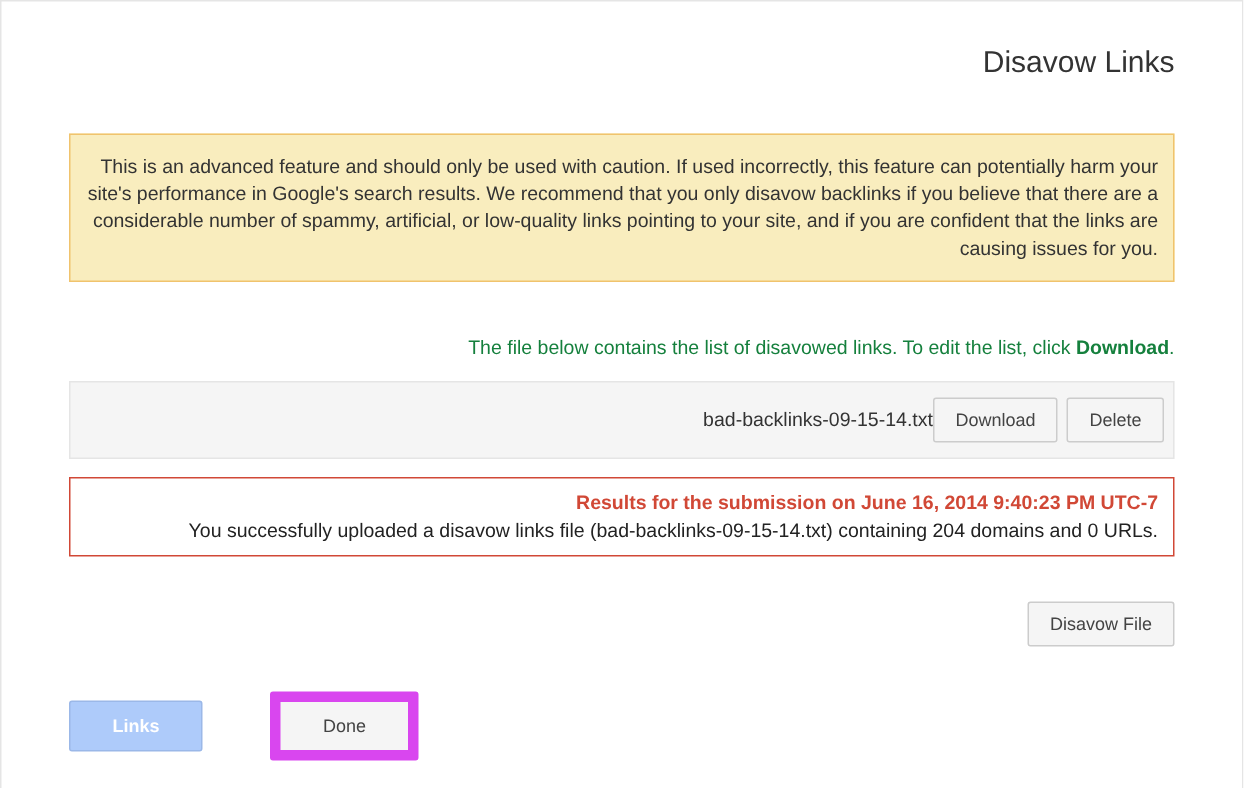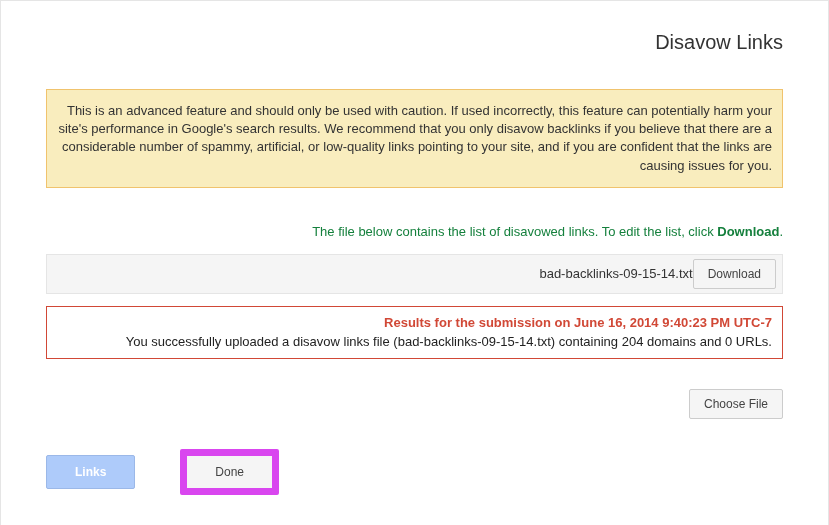--- a/index.html
+++ b/index.html
@@ -42,21 +42,21 @@
     .instruction-text b {
       font-weight: bold;
     }
     .file-row {
       background: #f5f5f5;
       border: 1px solid #e5e5e5;
       display: flex;
       align-items: center;
       padding: 0 0 0 12px;
       margin-bottom: 12px;
-      height: 40px;
+      height: 52px;
     }
     .file-name {
       flex: 1;
       font-size: 13px;
       color: #333;
     }
     .file-actions {
       display: flex;
       gap: 6px;
       padding-right: 6px;
@@ -129,30 +129,31 @@
   </div>
 
   <p class="instruction-text">
     <span>The file below contains the list of disavowed links. To edit the list, click </span><b>Download</b><span>.</span>
   </p>
 
   <div class="file-row">
     <span class="file-name">bad-backlinks-09-15-14.txt</span>
     <div class="file-actions">
       <button class="btn">Download</button>
+      <button class="btn">Delete</button>
     </div>
   </div>
 
   <div class="result-box">
     <div class="result-header">Results for the submission on June 16, 2014 9:40:23 PM UTC-7</div>
     <div class="result-body">You successfully uploaded a disavow links file (bad-backlinks-09-15-14.txt) containing 204 domains and 0 URLs.</div>
   </div>
 
   <div class="choose-file-wrap">
-    <button class="btn">Choose File</button>
+    <button class="btn">Disavow File</button>
   </div>
 
   <div class="bottom-actions">
     <button class="btn-submit">Links</button>
     <button class="btn-done">Done</button>
   </div>
 
 </div>
 
 </body></html>

